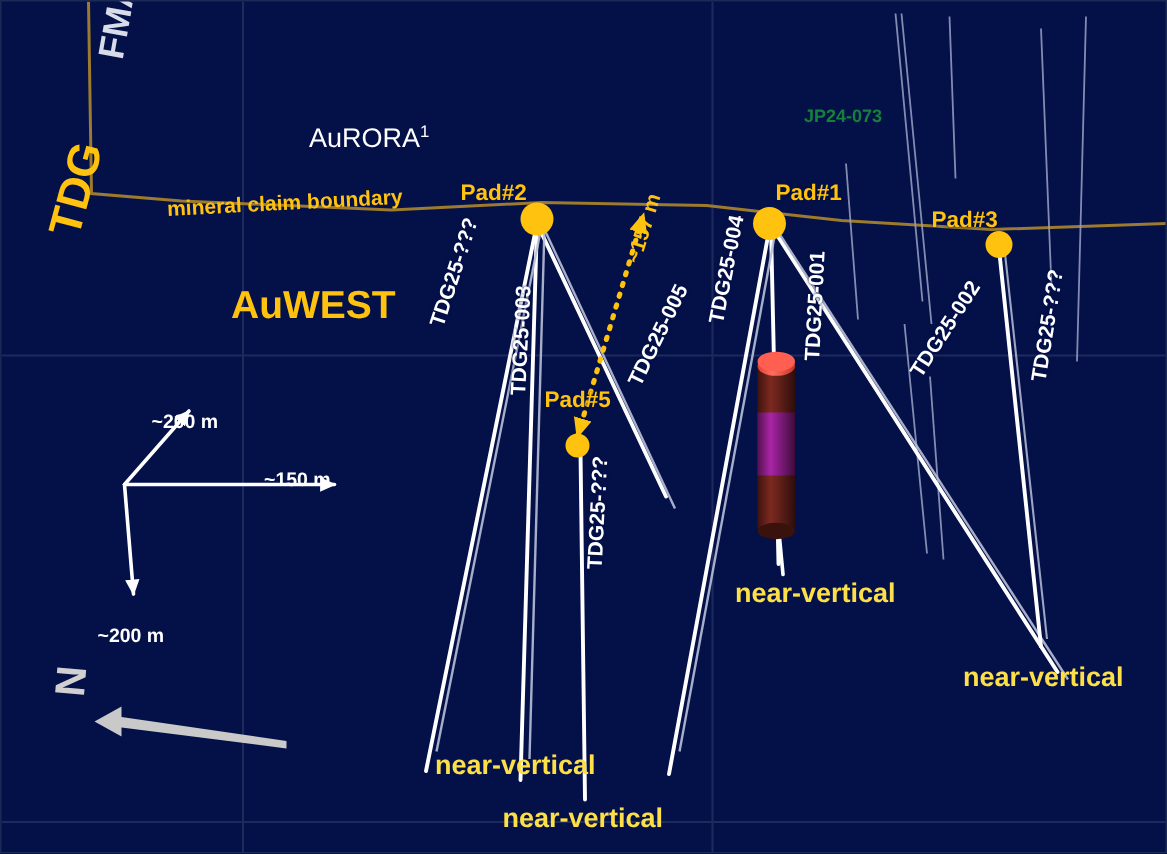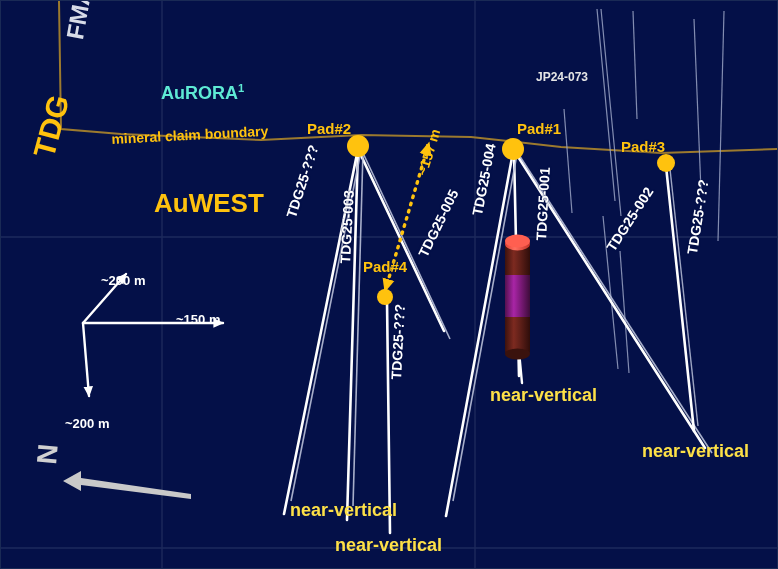--- a/index.html
+++ b/index.html
@@ -18,22 +18,22 @@
 
   .pad-label{font-size:15px;font-weight:bold;color:#ffc20e;text-shadow:0 0 2px #041048;}
   .hole-label{font-size:14px;font-weight:bold;color:#ffffff;text-shadow:0 0 2px #041048;}
   .nv-label{font-size:18px;font-weight:bold;color:#fde047;}
   .scale-label{font-size:13px;font-weight:bold;color:#ffffff;margin-top:15px;}
   .claim-label{font-size:14px;font-weight:bold;color:#ffc20e;}
   .dist-label{font-size:14px;font-weight:bold;color:#ffc20e;}
   .zone-major{font-size:26px;font-weight:bold;color:#ffc20e;}
   .zone-tdg{font-size:30px;font-weight:bold;color:#ffc20e;}
   .zone-fmar{font-size:24px;font-weight:bold;color:#d8dce8;}
-  .zone-aurora{font-size:18px;font-weight:bold;color:#5eead4;}
-  .hist-label{font-size:12px;font-weight:bold;color:#e5e5e5;}
+  .zone-aurora{font-size:18px;font-weight:normal;color:#ffffff;padding-left:45px;}
+  .hist-label{font-size:12px;font-weight:bold;color:#15803d;}
   .north-n{font-size:28px;font-weight:bold;color:#d0d0d0;}
   sup{font-size:0.62em;vertical-align:super;}
 </style>
 </head>
 <body>
 
 <div id="map-root">
 
   <svg id="svg-layer" viewBox="0 0 778 569">
     <defs>
@@ -144,21 +144,21 @@
 
   <div class="lbl zone-tdg" style="left:28px;top:152px;transform:rotate(-75deg);transform-origin:left top;">TDG</div>
 
   <div class="lbl zone-major" style="left:153px;top:167px;margin-top:22px;">AuWEST</div>
 
   <div class="lbl claim-label" style="left:110px;top:131px;transform:rotate(-3deg);transform-origin:left top;">mineral claim boundary</div>
 
   <div class="lbl pad-label" style="left:306px;top:120px;">Pad#2</div>
   <div class="lbl pad-label" style="left:484px;top:120px;margin-left:32px;">Pad#1</div>
   <div class="lbl pad-label" style="left:620px;top:138px;">Pad#3</div>
-  <div class="lbl pad-label" style="left:362px;top:258px;">Pad#4</div>
+  <div class="lbl pad-label" style="left:362px;top:258px;">Pad#5</div>
 
   <div style="position:absolute;left:346px;top:134px;width:22px;height:22px;border-radius:50%;background:#ffc20e;"></div>
   <div style="position:absolute;left:501px;top:137px;width:22px;height:22px;border-radius:50%;background:#ffc20e;"></div>
   <div style="position:absolute;left:656px;top:153px;width:18px;height:18px;border-radius:50%;background:#ffc20e;"></div>
   <div style="position:absolute;left:376px;top:288px;width:16px;height:16px;border-radius:50%;background:#ffc20e;"></div>
 
   <div class="lbl hole-label" style="left:283px;top:214px;transform:rotate(-72deg);transform-origin:left top;">TDG25-???</div>
 
   <div class="lbl hole-label" style="left:337px;top:262px;transform:rotate(-87deg);transform-origin:left top;">TDG25-003</div>
 

